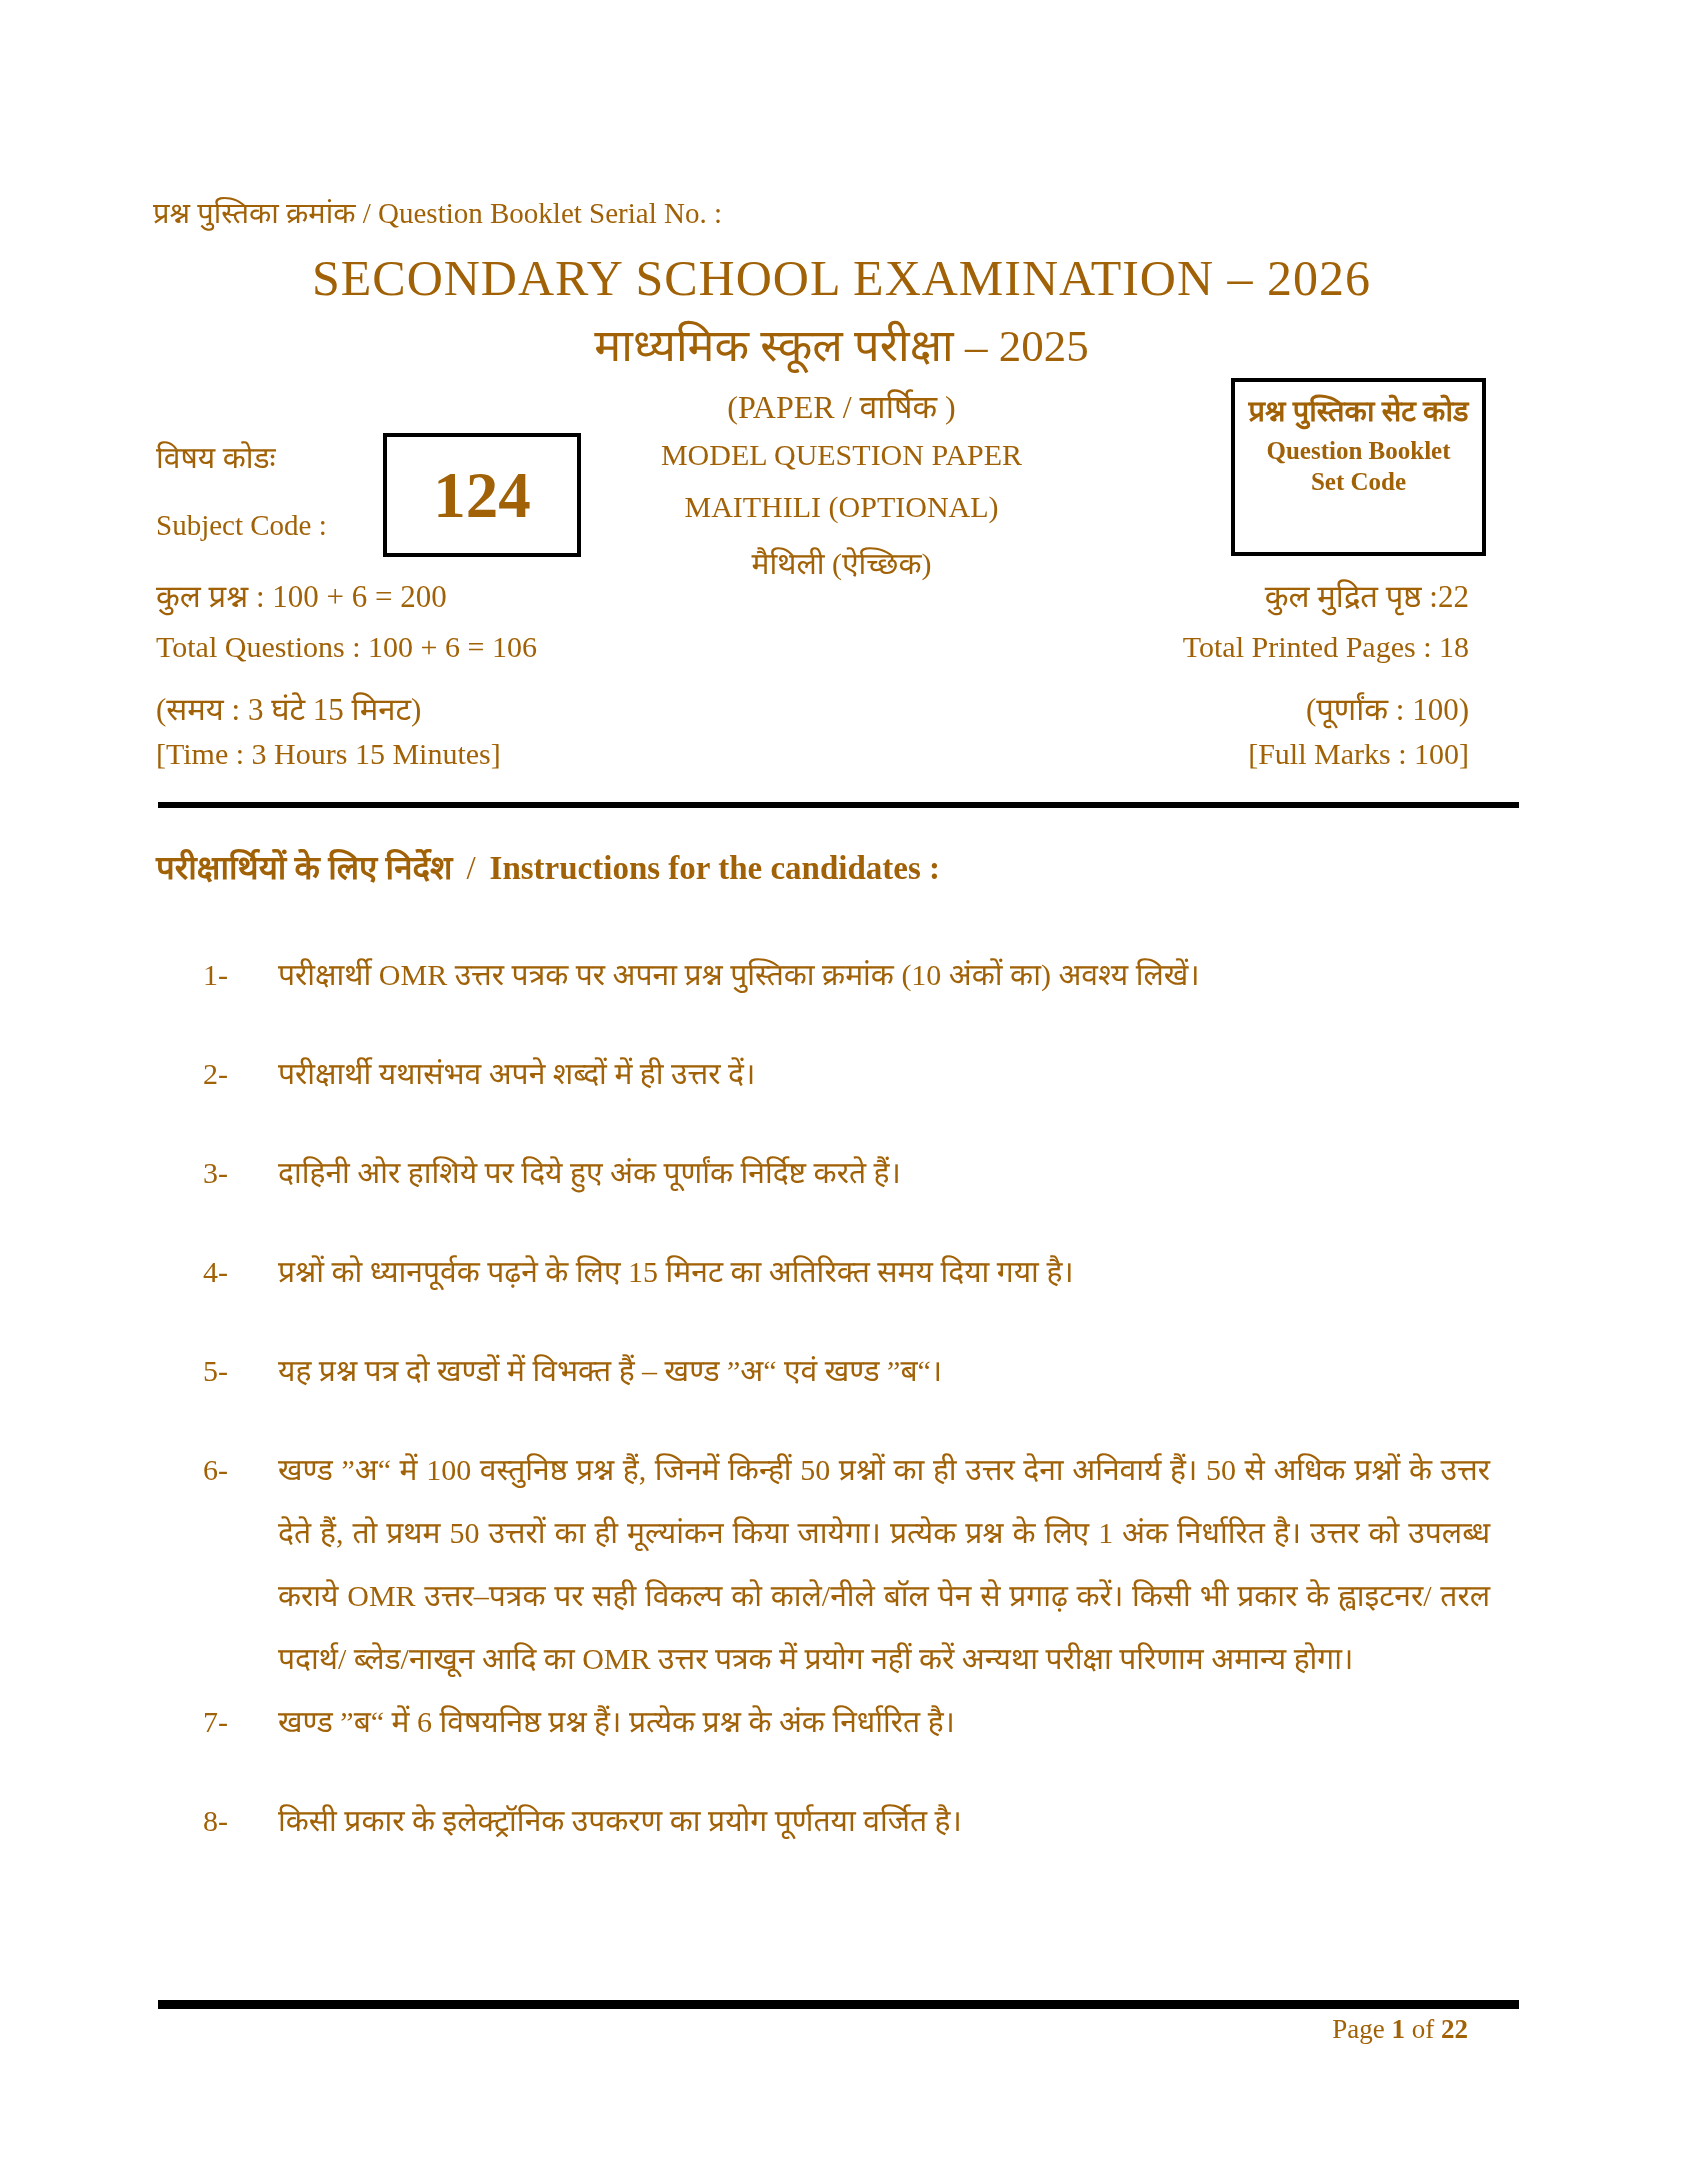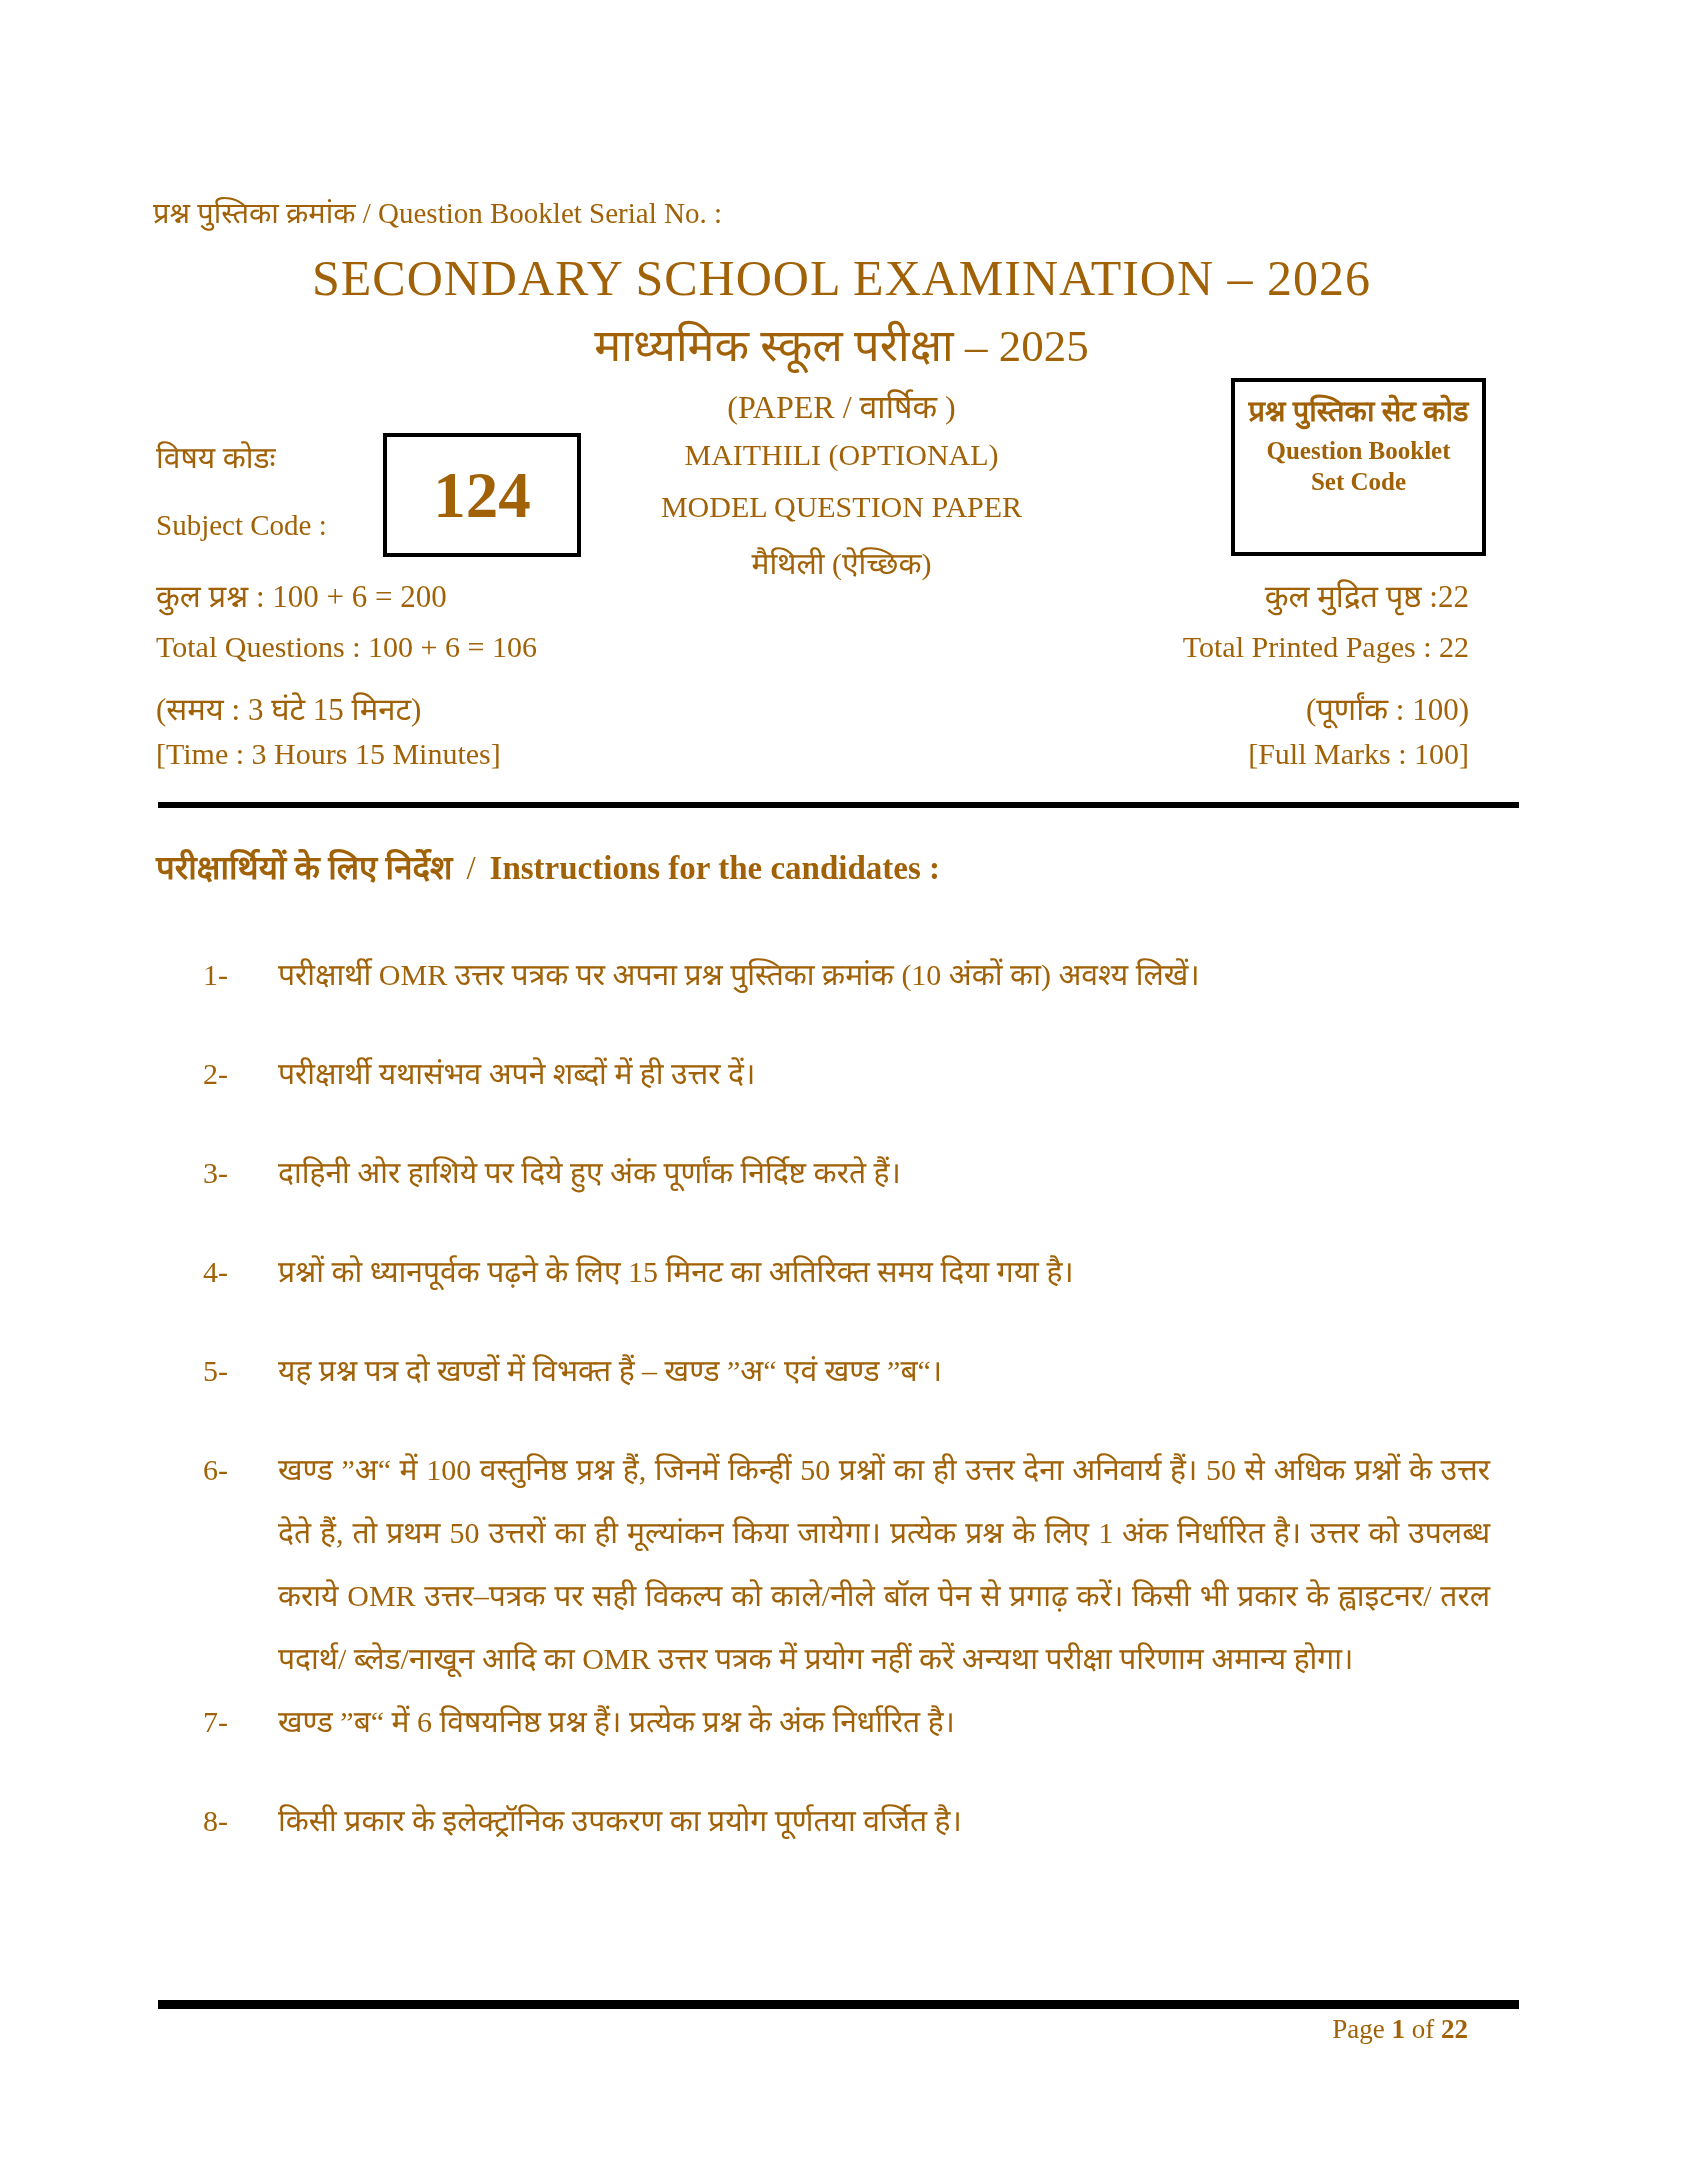--- a/index.html
+++ b/index.html
@@ -65,37 +65,37 @@
   <div class="abs subject-labels">
     <div class="l1">विषय कोडः</div>
     <div class="l2">Subject Code :</div>
   </div>
 
   <div class="abs code-box">
     <span>124</span>
   </div>
 
   <div class="abs paper-block">
+    <div class="pl">MODEL QUESTION PAPER</div>
     <div class="pl">MAITHILI (OPTIONAL)</div>
-    <div class="pl">MODEL QUESTION PAPER</div>
     <div class="pl3">मैथिली (ऐच्छिक)</div>
   </div>
 
   <div class="abs set-box">
     <div class="hi">प्रश्न पुस्तिका सेट कोड</div>
     <div class="en">Question Booklet Set Code</div>
   </div>
 
   <div class="abs meta-hi m-left r1">कुल प्रश्न :  100 + 6 = 200</div>
   <div class="abs meta-en m-left r2">Total Questions : 100 + 6 = 106</div>
   <div class="abs meta-hi m-left r3">(समय : 3 घंटे 15 मिनट)</div>
   <div class="abs meta-en m-left r4">[Time : 3 Hours 15 Minutes]</div>
 
   <div class="abs meta-hi m-right r1">कुल मुद्रित पृष्ठ :22</div>
-  <div class="abs meta-en m-right r2">Total Printed Pages : 22</div>
+  <div class="abs meta-en m-right r2">Total Printed Pages : 18</div>
   <div class="abs meta-hi m-right r3">(पूर्णांक : 100)</div>
   <div class="abs meta-en m-right r4">[Full Marks : 100]</div>
 
   <div class="abs divider"></div>
 
   <div class="abs inst-heading">
     <span>परीक्षार्थियों के लिए निर्देश</span><span class="sep">/</span><span>Instructions for the candidates :</span>
   </div>
 
   <div class="abs inst-list">

